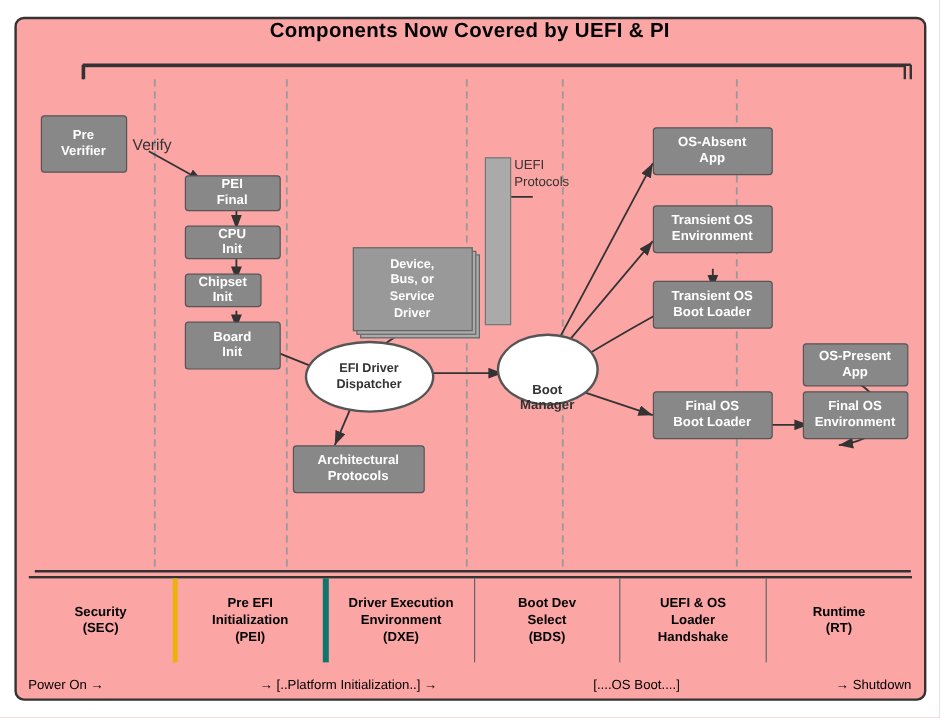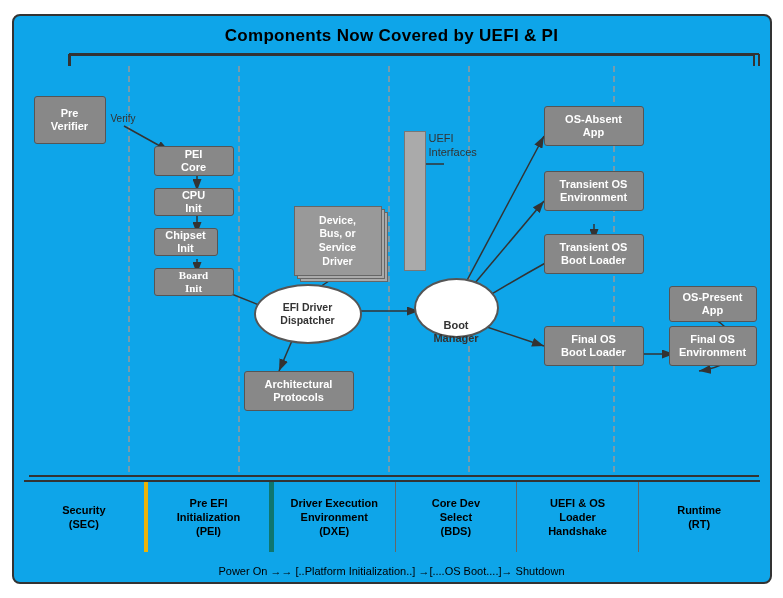--- a/index.html
+++ b/index.html
@@ -11,22 +11,21 @@
       display: flex;
       align-items: center;
       justify-content: center;
     }
     .diagram-container {
       width: 760px;
       height: 570px;
       border: 2px solid #333;
       border-radius: 8px;
       position: relative;
-      background: #0ea5e9;
-      padding: 10px;
+      background: #fca5a5;
     }
     .main-title {
       text-align: center;
       font-size: 17px;
       font-weight: bold;
       margin-bottom: 8px;
       letter-spacing: 0.3px;
     }
 
     
@@ -87,38 +86,38 @@
     }
 
     
     .stacked-box {
       position: absolute;
     }
     .stacked-box .page {
       position: absolute;
       background: #aaa;
       border: 1px solid #666;
-      width: 88px;
+      width: 100px;
       height: 70px;
     }
     .stacked-box .page:nth-child(1) { top: 6px; left: 6px; }
     .stacked-box .page:nth-child(2) { top: 3px; left: 3px; }
     .stacked-box .page:nth-child(3) { top: 0; left: 0; background: #999; display: flex; align-items: center; justify-content: center; text-align: center; font-size: 10.5px; font-weight: bold; color: #fff; line-height: 1.3; padding: 4px; }
 
     
     .gray-bar {
       position: absolute;
       background: #aaa;
       border: 1px solid #777;
     }
 
     
     .label-text {
       position: absolute;
-      font-size: 10px;
+      font-size: 13px;
       color: #333;
     }
 
     .arrow-line {
       stroke: #333;
       stroke-width: 1.5;
       fill: none;
       marker-end: url(#arrowhead);
     }
   </style>
@@ -194,34 +193,34 @@
 
   <div class="box" style="left:20px;top:80px;width:72px;height:48px;font-size:11px;">
     <span style="white-space:pre-line;">Pre
 Verifier</span>
   </div>
 
   <div class="label-text" style="left:97px;top:97px;">Verify</div>
 
   <div class="box" style="left:140px;top:130px;width:80px;height:30px;">
     <span style="white-space:pre-line;">PEI
-Core</span>
+Final</span>
   </div>
 
   <div class="box" style="left:140px;top:172px;width:80px;height:28px;">
     <span style="white-space:pre-line;">CPU
 Init</span>
   </div>
 
   <div class="box" style="left:140px;top:212px;width:64px;height:28px;">
     <span style="white-space:pre-line;">Chipset
 Init</span>
   </div>
 
-  <div class="box" style="left:140px;top:252px;width:80px;height:28px;font-family:Liberation Serif, serif;">
+  <div class="box" style="left:140px;top:252px;width:80px;height:40px;">
     <span style="white-space:pre-line;">Board
 Init</span>
   </div>
 
   <div class="stacked-box" style="left:280px;top:190px;">
     <div class="page"></div>
     <div class="page"></div>
     <div class="page">
       <span style="white-space:pre-line;">Device,
 Bus, or
@@ -237,21 +236,21 @@
 
   <div class="oval" style="left:240px;top:268px;width:108px;height:60px;font-size:10.5px;">
     <span style="white-space:pre-line;">EFI Driver
 Dispatcher</span>
   </div>
 
   <div class="gray-bar" style="left:390px;top:115px;width:22px;height:140px;"></div>
 
   <div class="label-text" style="left:415px;top:115px;font-size:11px;line-height:1.3;">
     <span style="white-space:pre-line;">UEFI
-Interfaces</span>
+Protocols</span>
   </div>
 
   <div class="oval" style="left:400px;top:262px;width:85px;height:60px;">
     <span style="white-space:pre-line;margin-top:48px;">Boot
 Manager</span>
   </div>
 
   <div class="box" style="left:530px;top:90px;width:100px;height:40px;">
     <span style="white-space:pre-line;">OS-Absent
 App</span>
@@ -291,36 +290,36 @@
       <span style="white-space:pre-line;">Pre EFI
 Initialization
 (PEI)</span>
     </div>
     <div class="phase-cell" style="border-right:1px solid #666;">
       <span style="white-space:pre-line;">Driver Execution
 Environment
 (DXE)</span>
     </div>
     <div class="phase-cell" style="border-right:1px solid #666;">
-      <span style="white-space:pre-line;">Core Dev
+      <span style="white-space:pre-line;">Boot Dev
 Select
 (BDS)</span>
     </div>
     <div class="phase-cell" style="border-right:1px solid #666;justify-content:center;">
       <span style="white-space:pre-line;">UEFI &amp; OS
 Loader
 Handshake</span>
     </div>
     <div class="phase-cell" style="border-right:none;">
       <span style="white-space:pre-line;">Runtime
 (RT)</span>
     </div>
   </div>
 
-  <div style="position:absolute;bottom:5px;left:10px;right:10px;display:flex;justify-content:center;align-items:center;font-size:11px;">
+  <div style="position:absolute;bottom:5px;left:10px;right:10px;display:flex;justify-content:space-between;align-items:center;font-size:11px;">
     <span>Power On →</span>
     <span>
       <span>→</span>
       <span>[..Platform Initialization..]</span>
       <span>→</span>
     </span>
     <span>
       <span>[....OS Boot....]</span>
     </span>
     <span>→ Shutdown</span>

